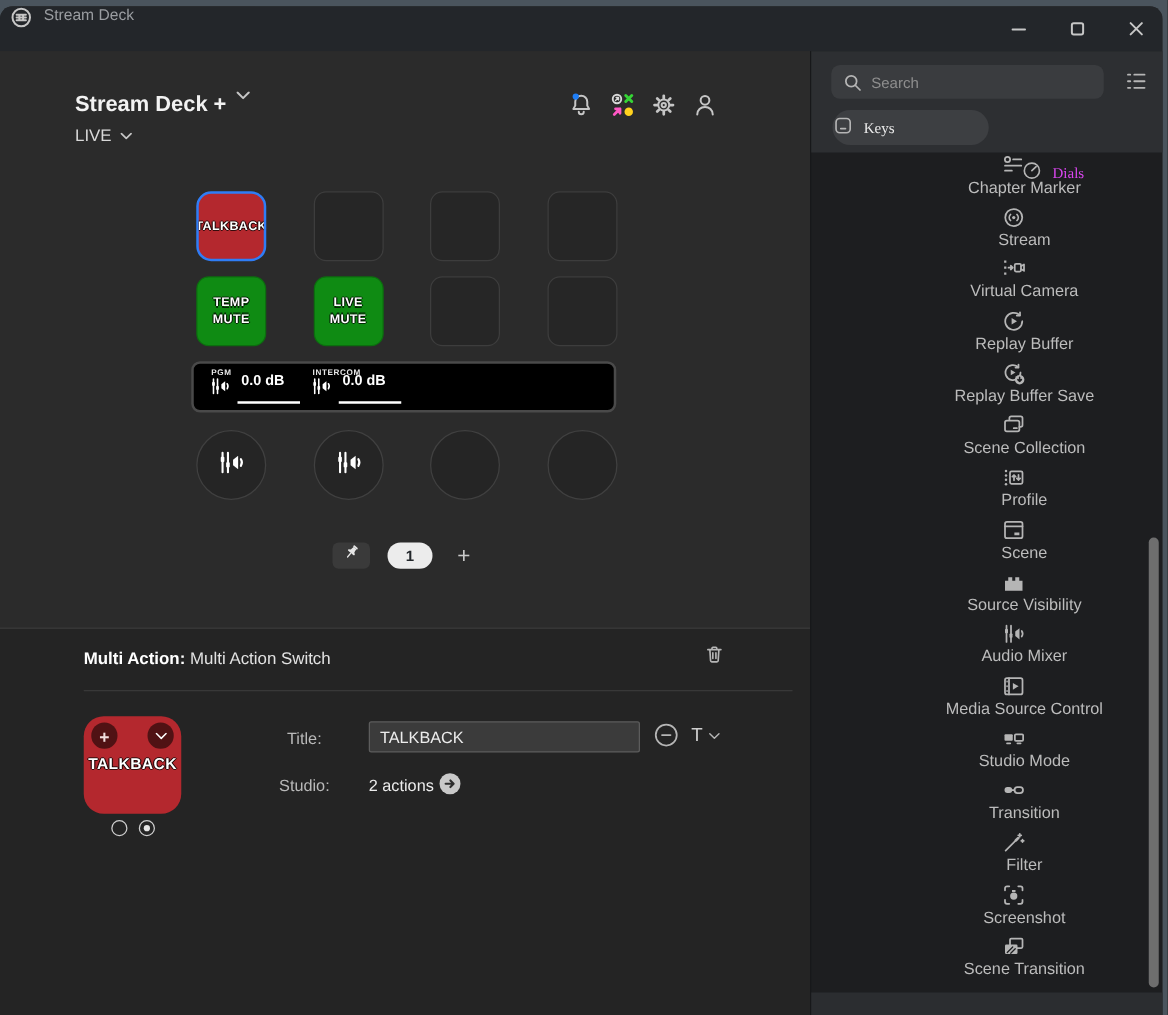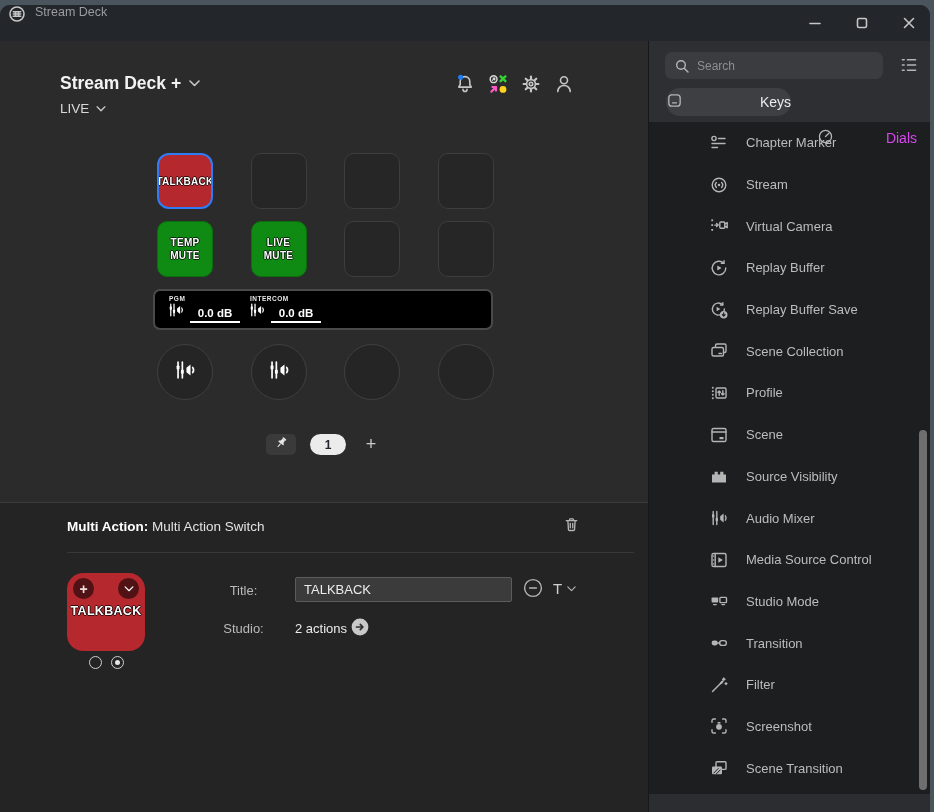--- a/index.html
+++ b/index.html
@@ -22,21 +22,21 @@
   .app-logo { width:18px; height:18px; margin-right:9px; display:flex; }
   .app-title { color:#9a9da1; font-size:12.5px; }
   .win-controls { position:absolute; right:14px; top:0; height:36px; display:flex; align-items:center; gap:33px; }
   .win-btn { width:14px; height:14px; display:flex; align-items:center; justify-content:center; cursor:default; }
   
   .main { display:flex; height:771px; }
   .left-col { width:648px; display:flex; flex-direction:column; }
   
   .canvas { height:461px; background:#2b2b2b; position:relative; }
   .device-header { position:absolute; left:60px; top:32px; }
-  .device-name-row { display:flex; align-items:center; gap:8px; }
+  .device-name-row { display:flex; align-items:flex-start; gap:8px; }
   .device-name { color:#f2f2f2; font-size:17.5px; font-weight:bold; }
   .profile-row { display:flex; align-items:center; gap:7px; margin-top:7px; }
   .profile-name { color:#d8d8d8; font-size:13.5px; }
   .chev { display:flex; }
   .header-icons { position:absolute; left:452px; top:30px; display:flex; gap:8px; }
   .hicon { width:25px; height:25px; display:flex; align-items:center; justify-content:center; }
   
   .key-grid {
     position:absolute; left:157px; top:112px;
     display:grid; grid-template-columns:repeat(4,56px); grid-auto-rows:56px;
@@ -58,21 +58,21 @@
   .lcd {
     position:absolute; left:153px; top:248px; width:340px; height:41px;
     background:#000; border:2px solid #4a4a4a; border-radius:7px;
   }
   .seg { position:absolute; top:0; height:100%; }
   .seg-1 { left:12px; width:80px; } .seg-2 { left:93px; width:80px; }
   .seg-label { position:absolute; top:4px; left:2px; color:#e8e8e8; font-size:6.5px; font-weight:bold; letter-spacing:.5px; }
   .seg-row { position:absolute; bottom:5px; left:0; display:flex; align-items:flex-end; gap:5px; }
   .seg-value {
     font-size:11.5px; font-weight:bold; color:#fff;
-    border-bottom:2.5px solid #fff; padding:0 3px 2px; min-width:50px; text-align:center;
+    border-bottom:2.5px solid #fff; padding:0 3px 10px; min-width:50px; 
   }
   
   .dial-row { position:absolute; left:157px; top:303px; display:flex; gap:37.5px; }
   .dial {
     width:56px; height:56px; border-radius:50%; background:#252525;
     border:1.5px solid #404040; display:flex; align-items:center; justify-content:center;
   }
   
   .page-bar { position:absolute; left:0; top:393px; width:100%; display:flex; justify-content:center; align-items:center; gap:14px; }
   .pin-btn { width:30px; height:21px; background:#3a3a3a; border-radius:5px; display:flex; align-items:center; justify-content:center; }
@@ -121,25 +121,25 @@
     background:#3a3c3f; border-radius:7px;
   }
   .search-input {
     width:100%; height:100%; background:transparent; border:none; outline:none;
     color:#d5d5d5; font-size:12px; padding-left:32px; font-family:"Liberation Sans", sans-serif;
   }
   .search-input::placeholder { color:#8e8e8e; }
   .search-ic { position:absolute; left:9px; top:5.5px; }
   .library-btn { position:absolute; right:10px; top:13px; width:22px; height:22px; display:flex; }
   .tab-row { position:absolute; left:0; top:47px; width:100%; height:28px; }
-  .tab { position:absolute; height:28px; display:flex; align-items:center; justify-content:space-between; gap:8px; font-size:14px; }
+  .tab { position:absolute; height:28px; display:flex; align-items:center; justify-content:flex-start; gap:8px; font-size:12px;font-family:Liberation Serif, serif; }
   .tab-keys { left:17px; width:125px; background:#3d3f42; border-radius:14px; color:#ececec; }
   .tab-dials { left:168px; width:100px; color:#d946ef;margin-top:36px; }
   .action-list { position:absolute; left:0; top:81px; width:100%; }
-  .side-item { height:41.7px; display:flex; align-items:center; padding-left:60px; }
+  .side-item { height:41.7px; display:flex; align-items:center; padding-left:60px;flex-direction:column; }
   .si-icon { width:20px; height:20px; display:flex; margin-right:17px; flex:none; }
   .si-label { color:#bcbcbc; font-size:13px; }
   .sidebar-bottom { position:absolute; left:0; bottom:0; width:100%; height:18px; background:#2b2d30; }
   .scroll-thumb { position:absolute; right:3px; top:389px; width:8px; height:360px; background:#6e6e6e; border-radius:4px; }
   
   svg.ic { stroke:#b5b5b5; fill:none; stroke-width:1.4; stroke-linecap:round; stroke-linejoin:round; }
   svg.wic { stroke:#fff; fill:none; stroke-width:1.4; stroke-linecap:round; stroke-linejoin:round; }
   svg.gic { stroke:#c6c6c6; fill:none; stroke-width:1.6; stroke-linecap:round; stroke-linejoin:round; }
 </style>
 </head>

